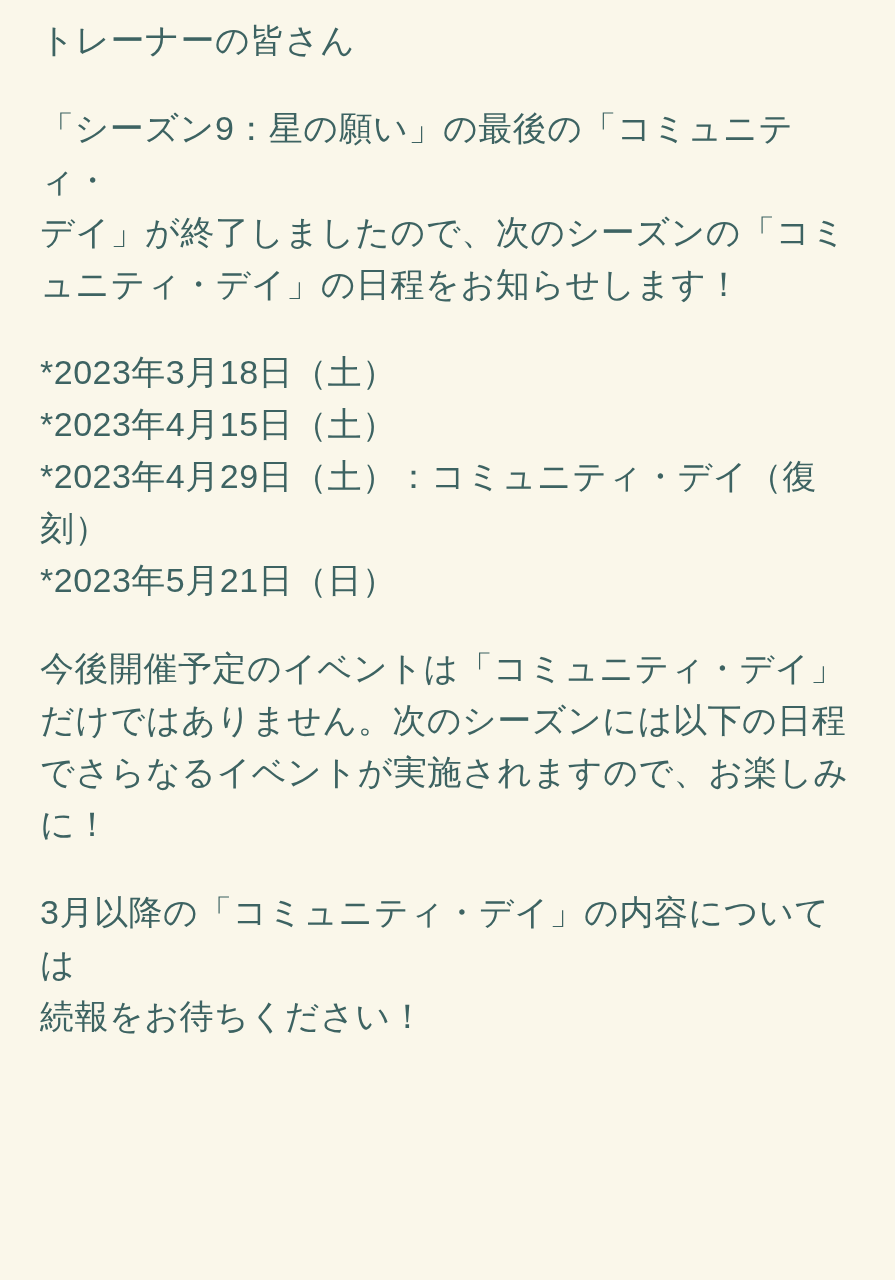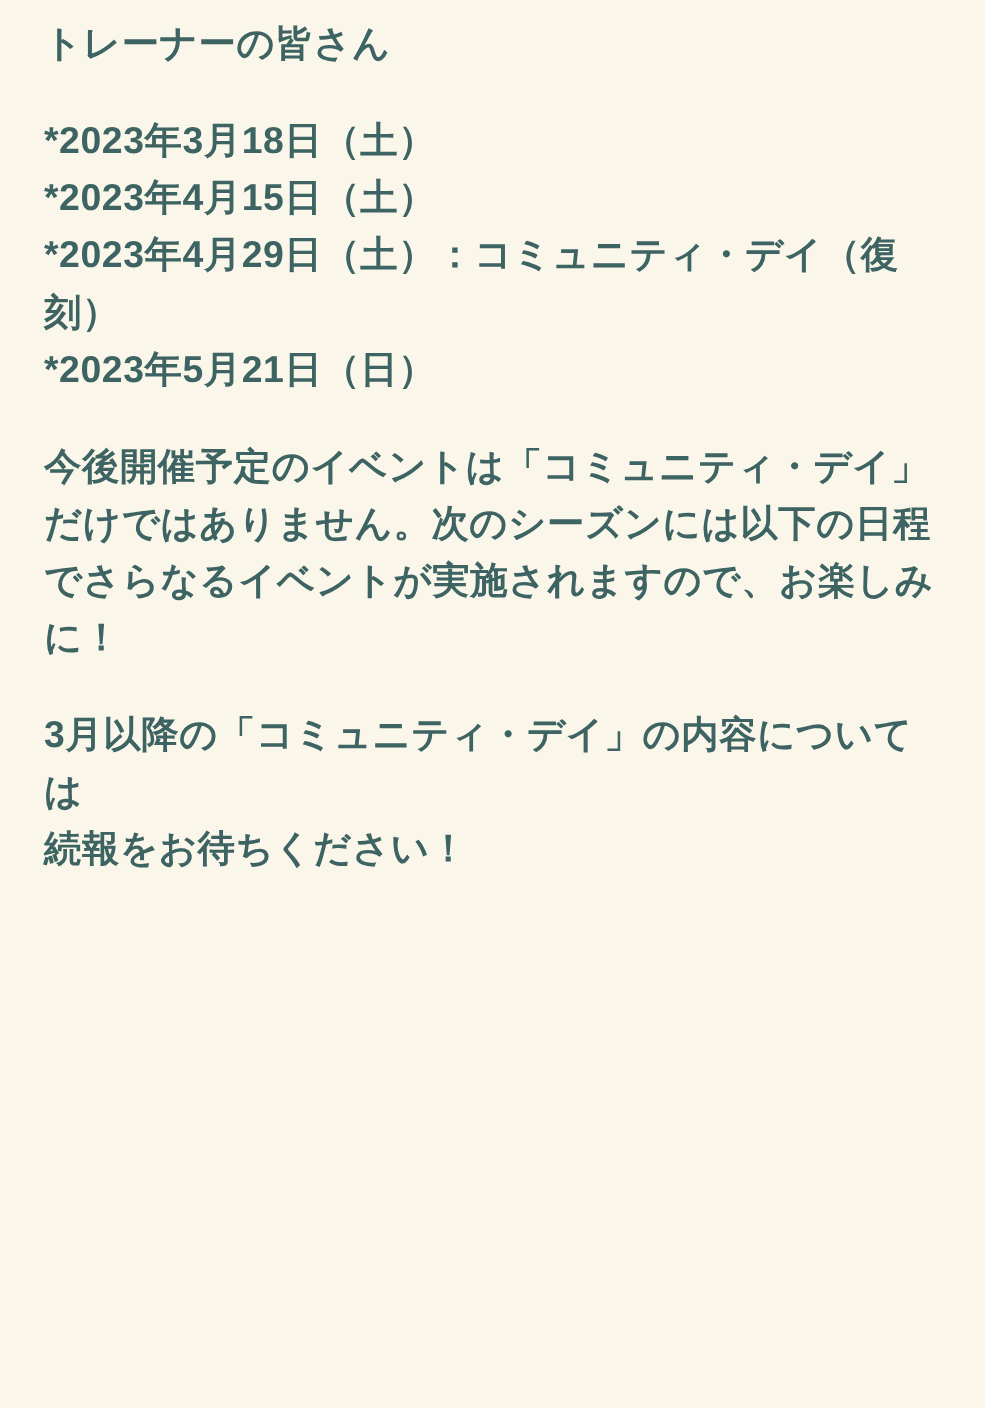--- a/index.html
+++ b/index.html
@@ -19,29 +19,31 @@
     color: #3D6362;
     font-family: "Liberation Sans", "DejaVu Sans", sans-serif;
     font-size: 34px;
     font-weight: 400;
     line-height: 52px;
     letter-spacing: 0.5px;
   }
   .article p {
     margin: 0 0 36px 0;
     white-space: pre-line; 
-    font-weight: bold;
   }
 </style>
 </head>
 <body style="background: rgb(250, 247, 234);">
 
 <main class="article" style="color: rgb(61, 99, 98);">
   <p>トレーナーの皆さん</p>
 
+  <p>「シーズン9：星の願い」の最後の「コミュニティ・
+デイ」が終了しましたので、次のシーズンの「コミ
+ュニティ・デイ」の日程をお知らせします！</p>
 
   <p>*2023年3月18日（土）
 *2023年4月15日（土）
 *2023年4月29日（土）：コミュニティ・デイ（復
 刻）
 *2023年5月21日（日）</p>
 
   <p>今後開催予定のイベントは「コミュニティ・デイ」
 だけではありません。次のシーズンには以下の日程
 でさらなるイベントが実施されますので、お楽しみ

